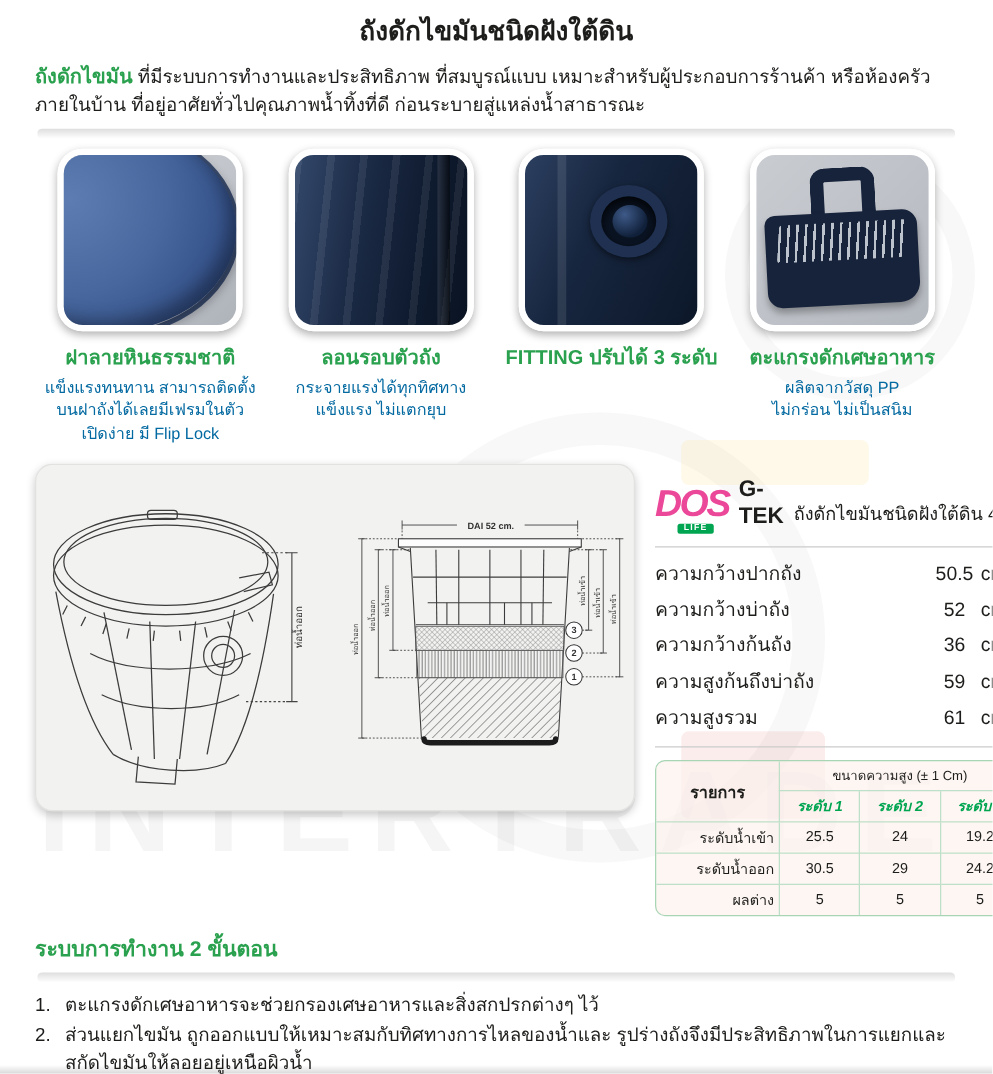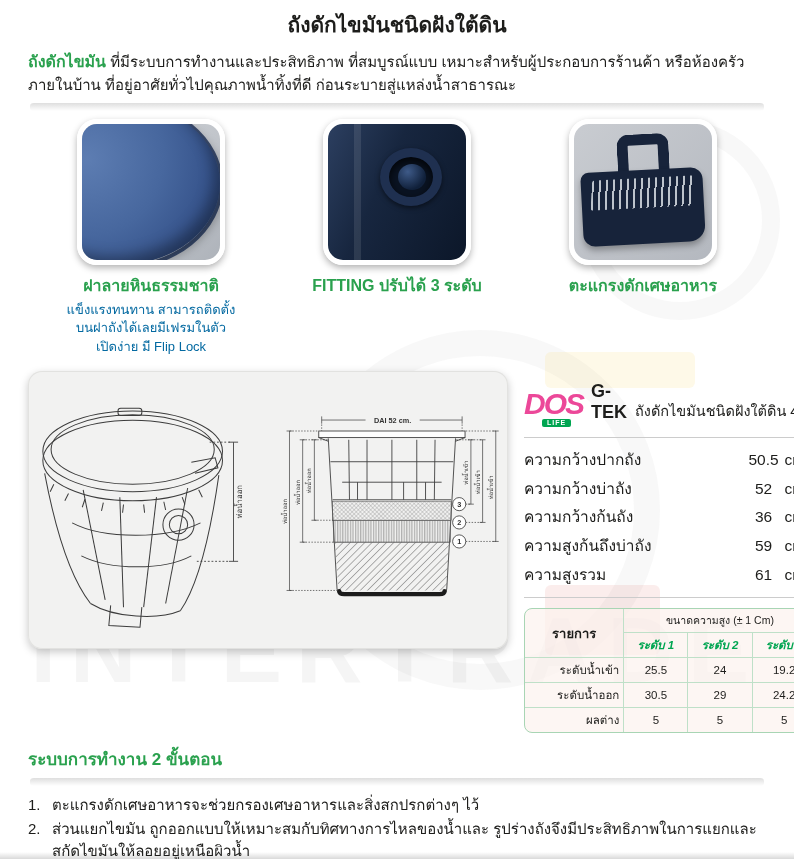--- a/index.html
+++ b/index.html
@@ -154,38 +154,48 @@
         <div class="photo art-lid">
           <div class="lid-rim"></div>
           <div class="lid-disc"></div>
         </div>
         <div class="f-title">ฝาลายหินธรรมชาติ</div>
         <div class="f-desc">แข็งแรงทนทาน สามารถติดตั้ง
 บนฝาถังได้เลยมีเฟรมในตัว
 เปิดง่าย มี Flip Lock</div>
       </div>
 
+      <div class="feature">
+        <div class="photo art-body">
+          <div class="edge"></div>
+        </div>
+        <div class="f-title">ลอนรอบตัวถัง</div>
+        <div class="f-desc">กระจายแรงได้ทุกทิศทาง
+แข็งแรง ไม่แตกยุบ</div>
+      </div>
 
       <div class="feature">
         <div class="photo art-fit">
           <div class="v-edge"></div>
           <div class="ring"></div>
           <div class="ring-in"></div>
         </div>
         <div class="f-title">FITTING ปรับได้ 3 ระดับ</div>
       </div>
 
       <div class="feature">
         <div class="photo art-basket">
           <div class="handle"></div>
           <div class="tub">
             <div class="slots"></div>
           </div>
         </div>
         <div class="f-title">ตะแกรงดักเศษอาหาร</div>
+        <div class="f-desc">ผลิตจากวัสดุ PP
+ไม่กร่อน ไม่เป็นสนิม</div>
       </div>
     </div>
 
     <div class="diagram-row">
 
       <div class="draw-panel">
 
         <svg width="220" height="270" viewBox="0 0 240 272">
           <g stroke="#3c3c3c" stroke-width="1.1" fill="none">
             <ellipse cx="112" cy="72" rx="98" ry="44"></ellipse>

